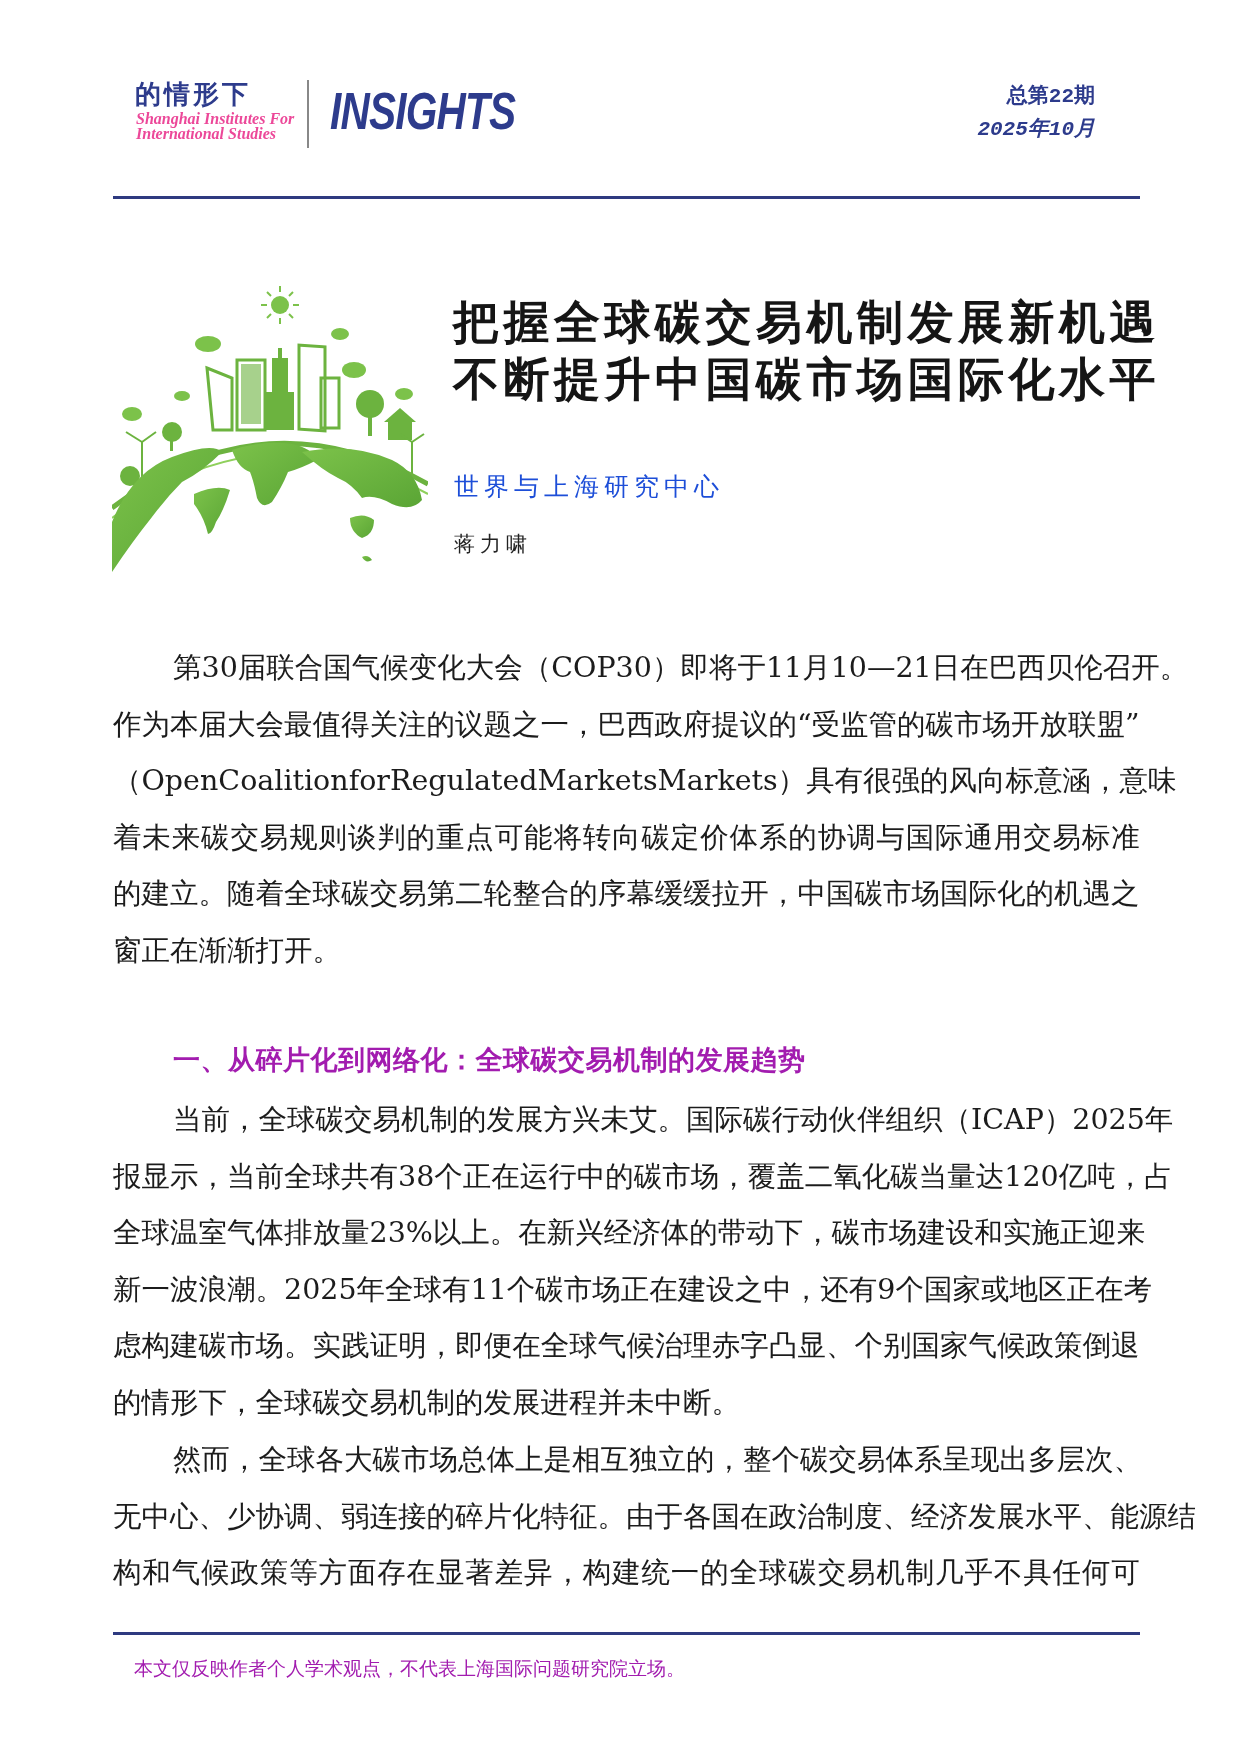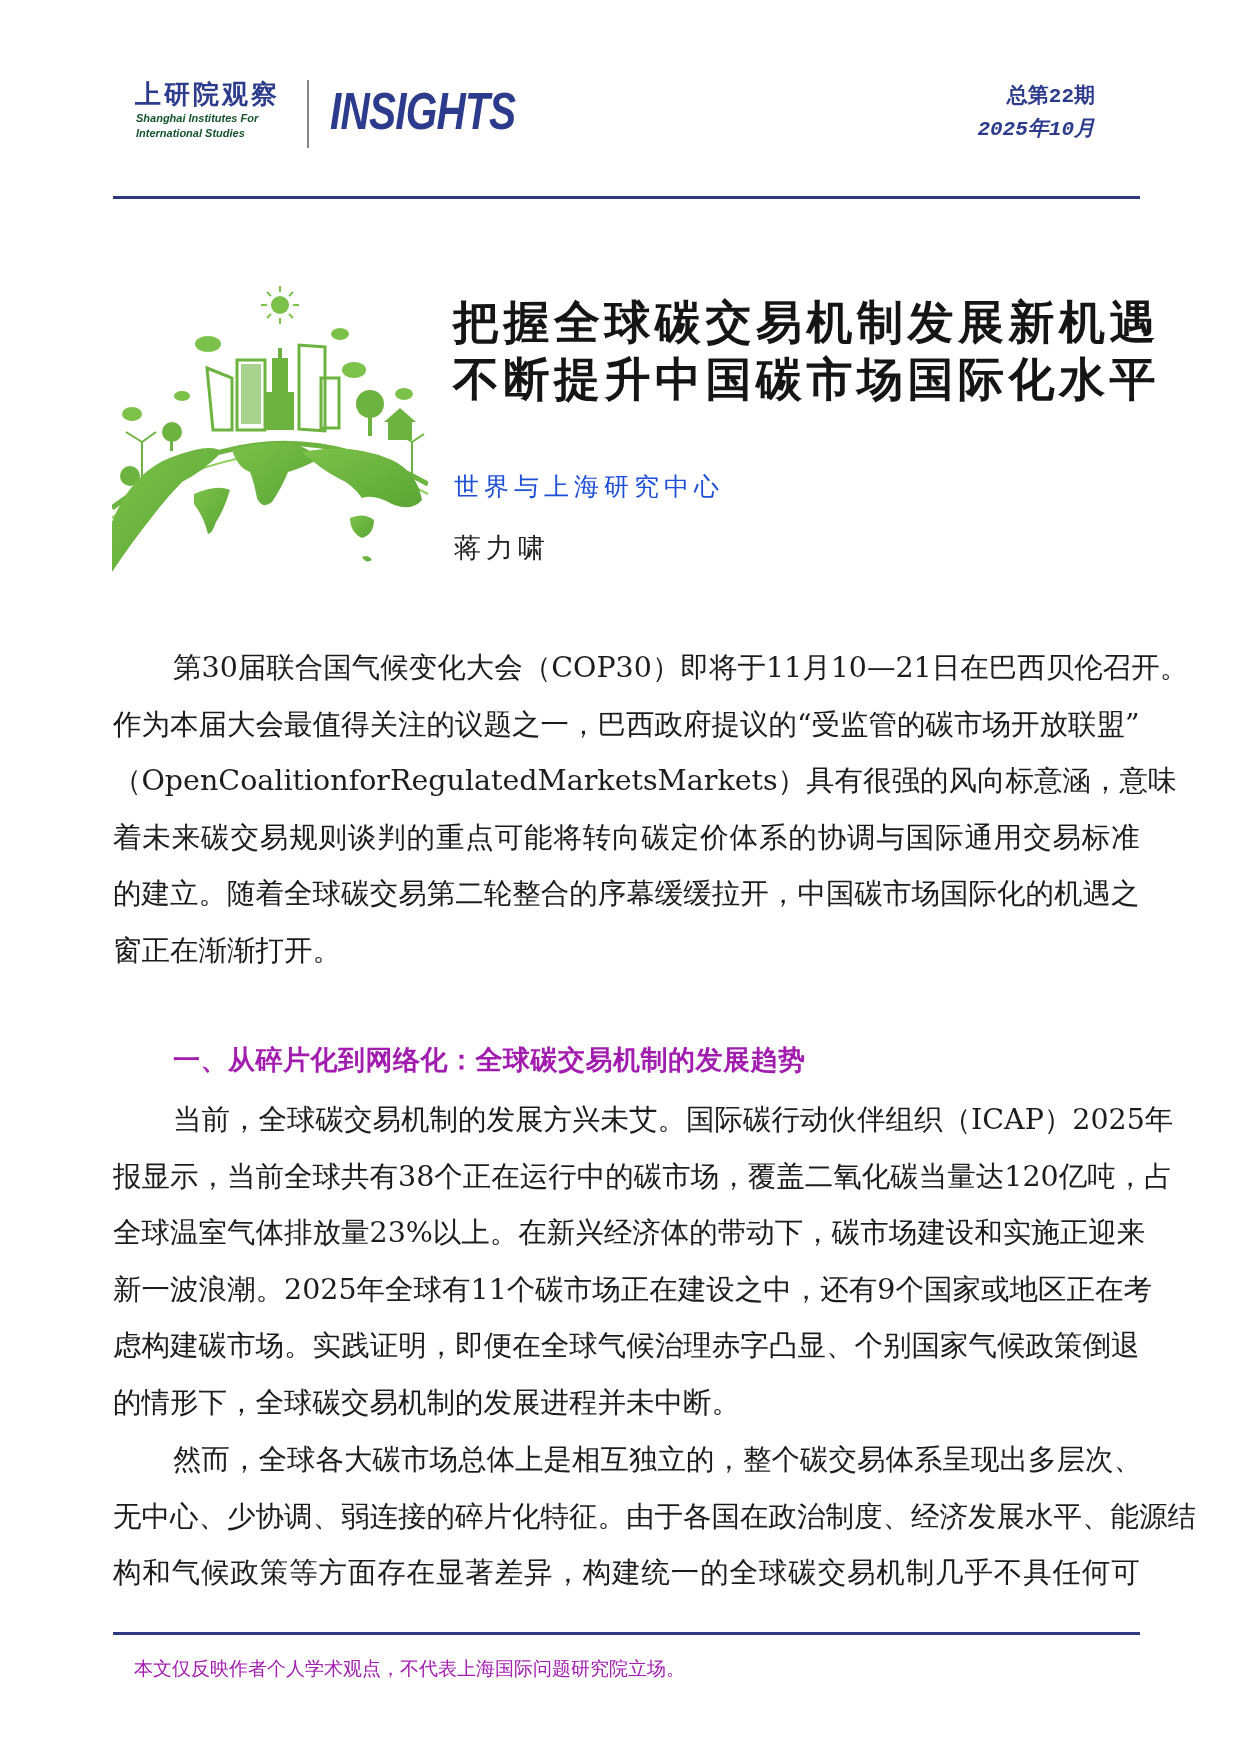--- a/index.html
+++ b/index.html
@@ -1,45 +1,45 @@
 <!DOCTYPE html>
 <html><head>
 <meta charset="utf-8">
 <style>
   html, body { margin:0; padding:0; background:#ffffff; }
   body { width:1241px; height:1754px; position:relative; overflow:hidden; font-family:"DejaVu Serif", serif; color:#1e1e1e; }
   .abs { position:absolute; }
   
   .logo-cn { left:135px; top:78px; font-family:"DejaVu Serif", serif; font-weight:bold; font-size:26px; letter-spacing:3px; color:#2d3b8c; line-height:32px; white-space:nowrap; }
-  .logo-en { left:136px; top:111px; font-family:Liberation Sans, sans-serif; font-style:italic; font-weight:bold; font-size:11px; color:#14532d; line-height:15px; white-space:nowrap; }
+  .logo-en { left:136px; top:111px; font-family:Liberation Serif, serif; font-style:italic; font-weight:bold; font-size:16px; color:#ec4899; line-height:15px; white-space:nowrap; }
   .logo-divider { left:307px; top:80px; width:2px; height:68px; background:#888888; }
   .insights { left:330px; top:80px; font-family:"Liberation Sans", sans-serif; font-weight:bold; font-style:italic; font-size:52px; color:#2d3b8c; letter-spacing:-1px; line-height:62px; transform:scaleX(0.78); transform-origin:left center; white-space:nowrap; }
   .issue { right:146px; top:80px; text-align:right; font-family:Liberation Mono, monospace; font-weight:bold; color:#2d3b8c; font-size:21px; line-height:33px; white-space:nowrap; }
   .issue .date { font-style:italic; }
   .header-rule { left:113px; top:196px; width:1027px; height:3px; background:#2e3a80; }
   
   .illus { left:112px; top:272px; width:316px; height:312px; }
   
   .title { left:453px; top:294px; font-family:"DejaVu Sans", sans-serif; font-weight:bold; font-size:46px; line-height:57px; color:#151515; letter-spacing:4.5px; white-space:nowrap; }
   .dept { left:454px; top:470px; font-family:"DejaVu Serif", serif; font-size:25px; color:#1d4ed8; letter-spacing:5px; white-space:nowrap; }
-  .author { left:454px; top:530px; font-family:"DejaVu Serif", serif; font-size:27px; color:#222; letter-spacing:5px; white-space:nowrap; }
+  .author { left:454px; top:530px; font-family:"DejaVu Serif", serif; font-size:21px; color:#222; letter-spacing:5px; white-space:nowrap; }
   
   .body { left:113px; width:1027px; font-family:"DejaVu Serif", serif; font-size:28.5px; line-height:56.6px; color:#1c1c1c; }
   .line { display:block; height:56.6px; }
   .ind { padding-left:60px; }
   .section-head { left:173px; top:1042px; font-family:"DejaVu Sans", sans-serif; font-weight:bold; font-size:27px; color:#a21caf; letter-spacing:0.5px; white-space:nowrap; }
   
   .footer-rule { left:113px; top:1632px; width:1027px; height:3px; background:#2e3a80; }
   .footer-note { left:134px; top:1656px; font-family:"DejaVu Sans", sans-serif; font-size:19px; color:#a21caf; white-space:nowrap; }
   .j { display:flex; justify-content:space-between; white-space:nowrap; }
 </style>
 </head>
 <body>
 
-<div class="abs logo-cn">上研院观察</div>
+<div class="abs logo-cn">的情形下</div>
 <div class="abs logo-en">
   <div>Shanghai Institutes For</div>
   <div>International Studies</div>
 </div>
 <div class="abs logo-divider"></div>
 <div class="abs insights">INSIGHTS</div>
 <div class="abs issue">
   <div>总第22期</div>
   <div class="date">2025年10月</div>
 </div>

